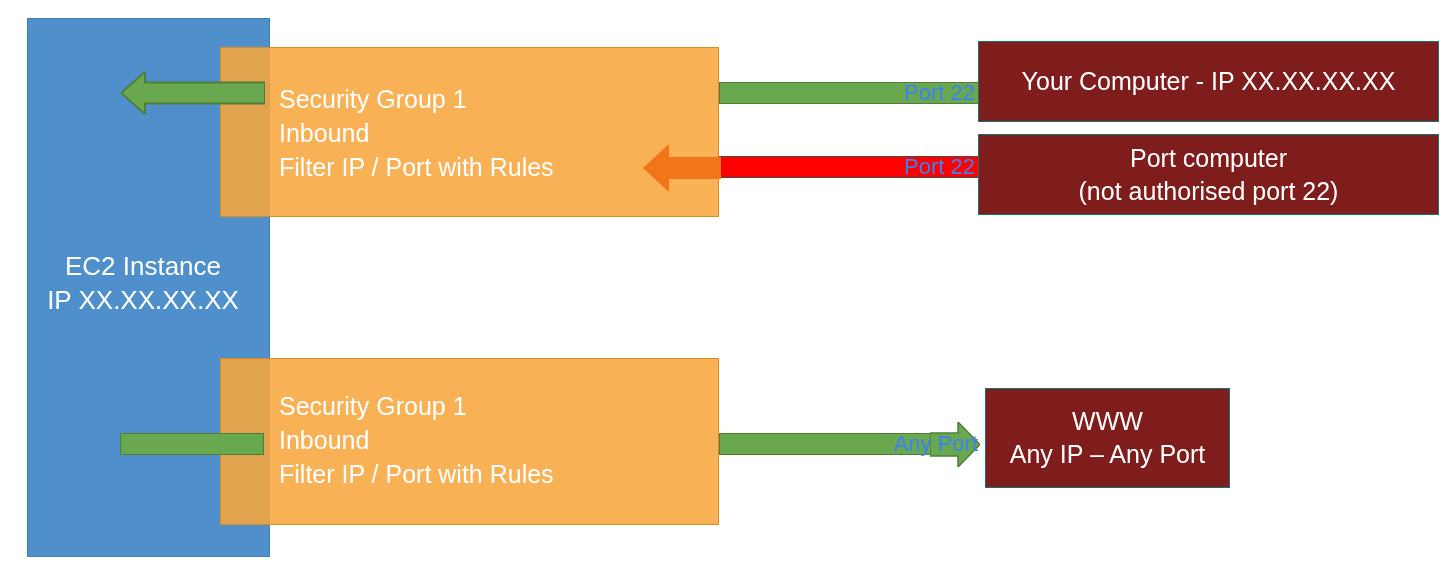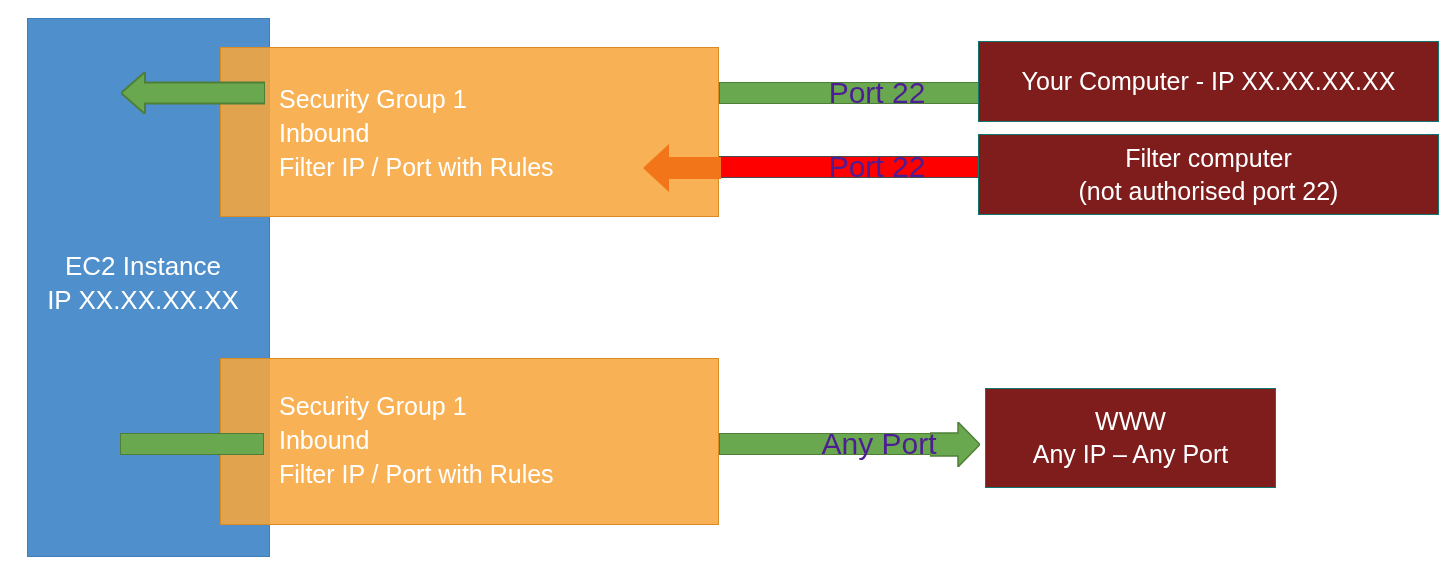--- a/index.html
+++ b/index.html
@@ -128,30 +128,30 @@
     font-size: 25px;
     line-height: 33px;
     text-align: center;
     display: flex;
     flex-direction: column;
     align-items: center;
     justify-content: center;
   }
   .grey-your-computer { left: 978px; top: 41px;  width: 461px; height: 81px; }
   .grey-other-computer{ left: 978px; top: 134px; width: 461px; height: 81px; }
-  .grey-www           { left: 985px; top: 388px; width: 291px; height: 100px; }
+  .grey-www           { left: 985px; top: 388px; width: 245px; height: 100px; }
 
   
   .port-label {
     z-index: 8;
-    color: #4c1d95;
-    font-size: 30px;
+    color: #3b82f6;
+    font-size: 22px;
     line-height: 26px;
     pointer-events: none;
-    text-align: center;
+    text-align: right;
   }
   .port-label-green { left: 779px; top: 80px;  width: 196px; }
   .port-label-red   { left: 779px; top: 154px; width: 196px; }
   .port-label-any   { left: 780px; top: 431px; width: 198px; }
 </style>
 </head>
 <body>
 
 <div id="canvas">
 
@@ -182,21 +182,21 @@
   </svg>
 
   <div class="abs port-label port-label-green">Port 22</div>
   <div class="abs port-label port-label-red">Port 22</div>
 
   <div class="abs grey-box grey-your-computer">
     <div>Your Computer - IP XX.XX.XX.XX</div>
   </div>
 
   <div class="abs grey-box grey-other-computer">
-    <div>Filter computer</div>
+    <div>Port computer</div>
     <div>(not authorised port 22)</div>
   </div>
 
   <div class="abs bar bar-green bar-out-stub"></div>
 
   <div class="abs sg-box sg-outbound"></div>
   <div class="abs sg-text sg-text-outbound">
     <div>Security Group 1</div>
     <div>Inbound</div>
     <div>Filter IP / Port with Rules</div>

